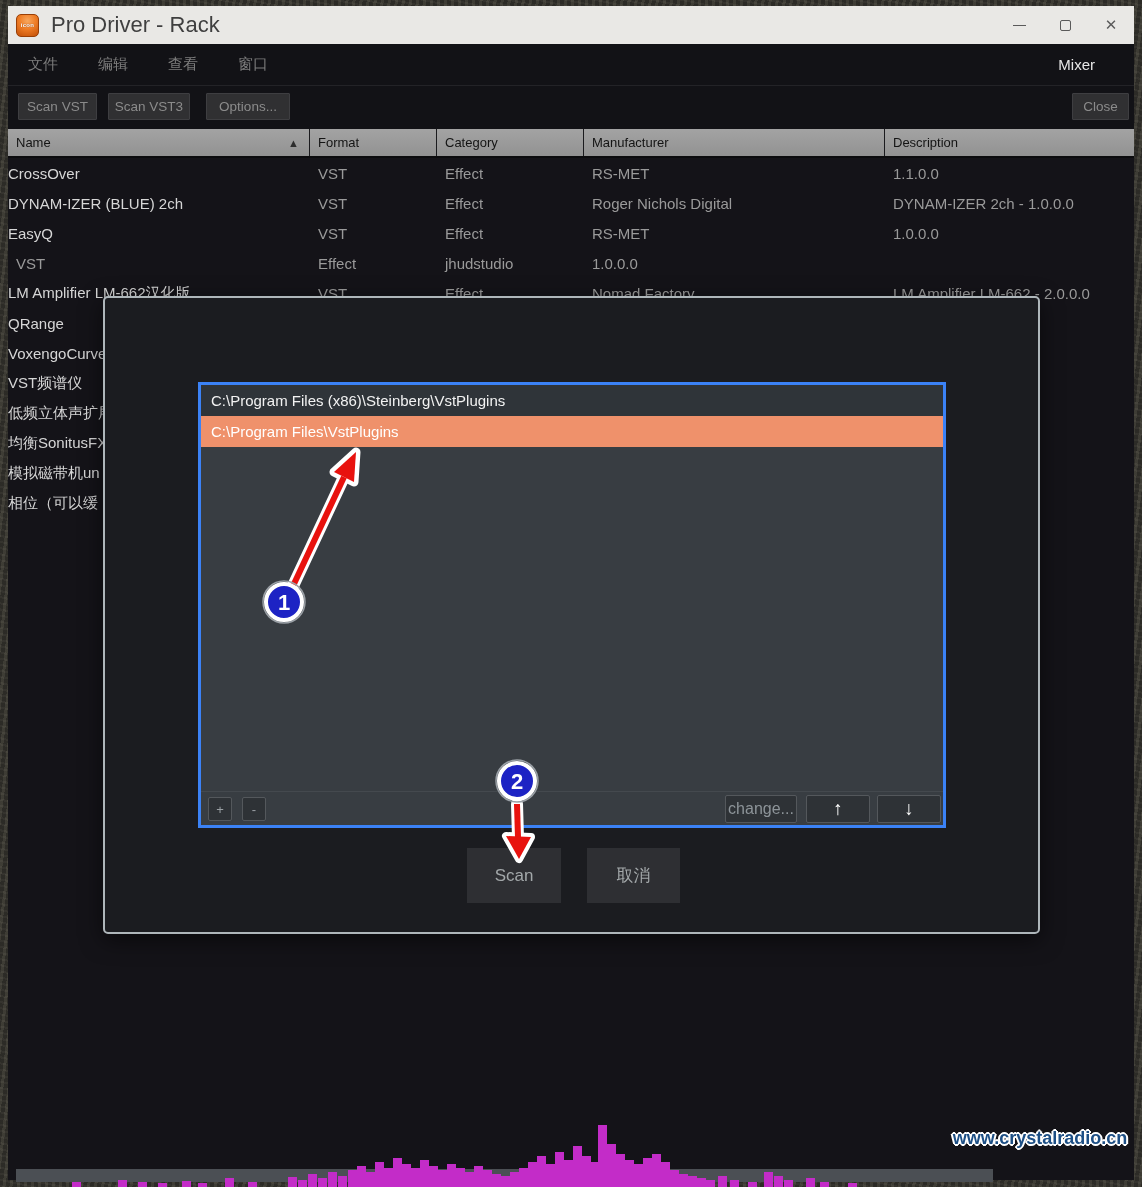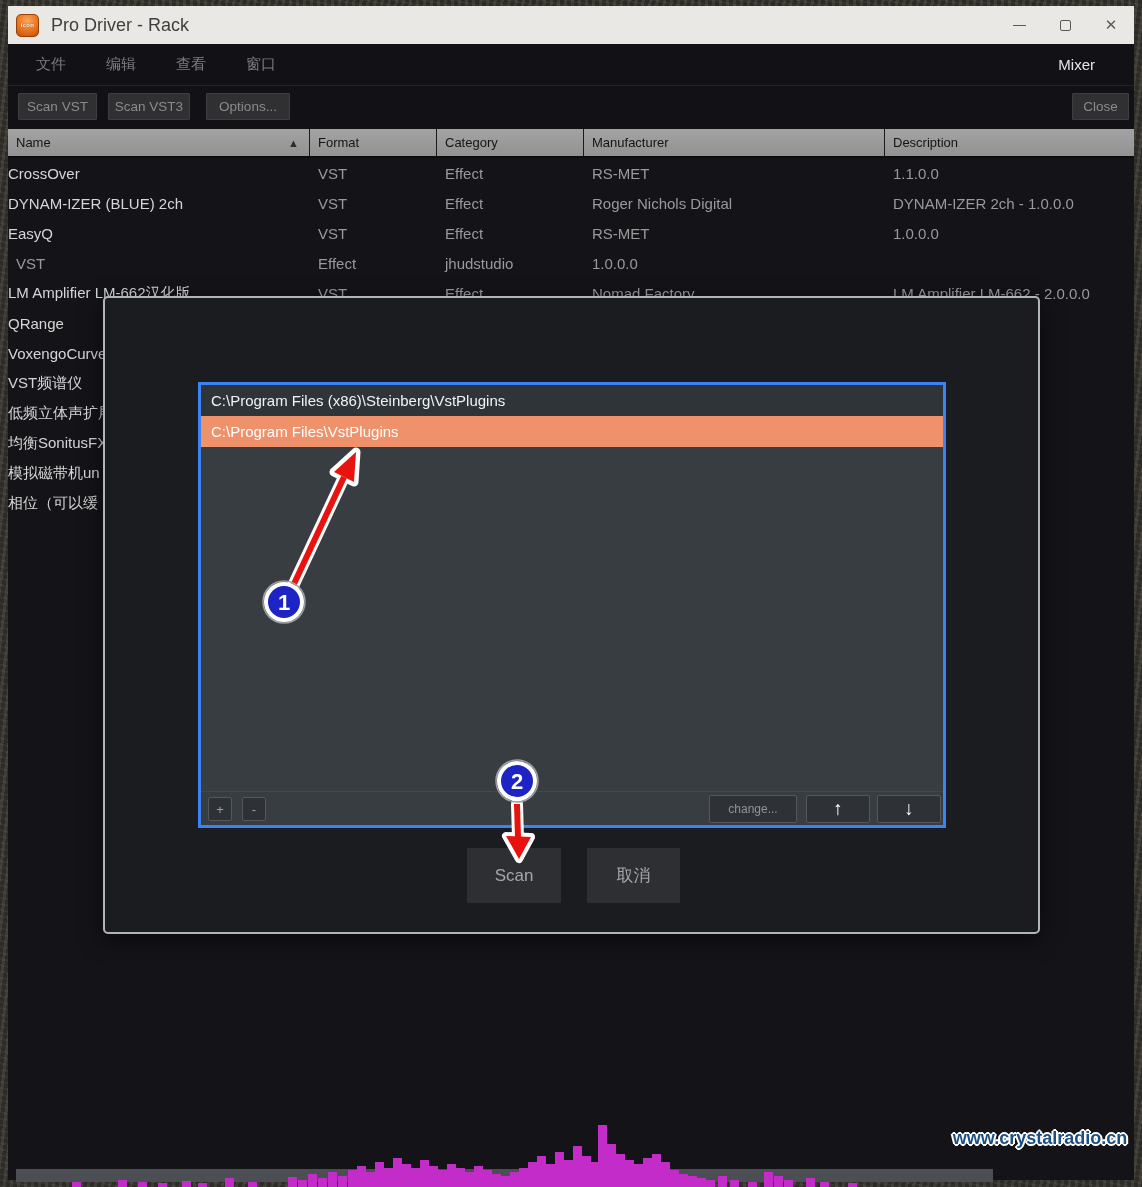--- a/index.html
+++ b/index.html
@@ -9,29 +9,29 @@
       repeating-linear-gradient(97deg, rgba(90,88,75,.25) 0 3px, rgba(20,20,18,.25) 3px 7px),
       repeating-linear-gradient(12deg, rgba(70,68,60,.3) 0 2px, rgba(30,30,26,.3) 2px 6px),
       #3e3c36;}
   
   #window{position:absolute;left:8px;top:6px;width:1126px;height:1174px;background:#141318;}
   .titlebar{position:absolute;left:0;top:0;width:100%;height:38px;background:#e9e8e5;display:flex;align-items:center;}
   .app-icon{width:23px;height:23px;margin-left:8px;border-radius:5px;
     background:radial-gradient(circle at 50% 28%,#f7a75e 0%,#ef7d26 45%,#c14f08 100%);
     border:1px solid #9a3f06;display:flex;align-items:center;justify-content:center;}
   .app-icon span{color:#fff;font-size:6px;font-weight:bold;letter-spacing:.3px;text-shadow:0 0 1px #7c3000;}
-  .titlebar .title{margin-left:12px;font-size:18px;color:#3f3f3f;}
+  .titlebar .title{margin-left:12px;font-size:22px;color:#3f3f3f;}
   .win-controls{position:absolute;right:0;top:0;height:38px;display:flex;align-items:center;}
   .wc{width:46px;height:38px;display:flex;align-items:center;justify-content:center;color:#5a5a5a;font-size:15px;cursor:default;}
   .wc .bar{width:13px;height:0;border-top:1.6px solid #5a5a5a;}
   .wc .box{width:11px;height:11px;border:1.6px solid #5a5a5a;border-radius:2px;}
   
   .menubar{position:absolute;left:0;top:38px;width:100%;height:41px;background:#121216;display:flex;align-items:center;}
   .menu-item{color:#7c7c7c;font-size:15px;margin-left:40px;}
-  .menu-item:first-child{margin-left:28px;}
+  .menu-item:first-child{margin-left:20px;}
   .menubar .right-label{position:absolute;right:39px;color:#e6e6e6;font-size:15px;}
   .toolbar{position:absolute;left:0;top:79px;width:100%;height:44px;background:#121216;border-top:1px solid #232327;}
   .tb-btn{position:absolute;top:7px;height:27px;background:#303032;border:1px solid #3e3e41;color:#8b8b8b;
     font-size:13.5px;display:flex;align-items:center;justify-content:center;border-radius:1px;}
   .tb-btn.b0{left:10px;width:79px;} .tb-btn.b1{left:100px;width:82px;} .tb-btn.b2{left:198px;width:84px;}
   .tb-btn.close-btn{left:auto;right:5px;width:57px;}
   
   .thead{position:absolute;left:0;top:123px;width:100%;height:29px;background:linear-gradient(#a3a3a3,#929292);
     display:grid;grid-template-columns:302px 127px 147px 301px auto;border-bottom:2px solid #0c0c0e;}
   .th{position:relative;display:flex;align-items:center;padding-left:8px;color:#141414;font-size:13px;border-right:1px solid #1b1b1e;}
@@ -55,21 +55,21 @@
   .dialog{position:absolute;left:103px;top:296px;width:937px;height:638px;background:#1b1c20;
     border:2px solid #aeb6ba;border-radius:5px;box-shadow:0 6px 22px rgba(0,0,0,.55);}
   .dialog-title{position:absolute;left:0;top:42px;width:100%;text-align:center;color:#e4e7e8;font-size:19px;}
   .folder-panel{position:absolute;left:93px;top:84px;width:748px;height:446px;background:#383d42;border:3px solid #3b82f6;}
   .folder-row{height:31px;display:flex;align-items:center;padding-left:10px;color:#f2f2f2;font-size:15px;background:#2f3439;white-space:nowrap;overflow:hidden;}
   .folder-row.selected{background:#ef916b;color:#fff;}
   .panel-footer{position:absolute;left:0;bottom:0;width:100%;height:34px;background:#383d42;border-top:1px solid #44494e;}
   .pf-btn{position:absolute;background:#2e3236;border:1px solid #54585c;color:#9aa0a4;display:flex;align-items:center;justify-content:center;border-radius:2px;font-size:13px;}
   .pf-add{left:7px;top:5px;width:24px;height:24px;}
   .pf-remove{left:41px;top:5px;width:24px;height:24px;}
-  .pf-change{right:146px;top:3px;width:88px;height:28px;color:#8d9499;font-size:12px;}
+  .pf-change{right:146px;top:3px;width:72px;height:28px;color:#8d9499;font-size:16px;}
   .pf-up{right:73px;top:3px;width:64px;height:28px;color:#fff;font-size:19px;font-weight:bold;}
   .pf-down{right:2px;top:3px;width:64px;height:28px;color:#fff;font-size:19px;font-weight:bold;}
   .dlg-btn{position:absolute;height:55px;background:#2e2f33;color:#a3a8aa;font-size:17px;display:flex;align-items:center;justify-content:center;}
   .dlg-scan{left:362px;top:550px;width:94px;}
   .dlg-cancel{left:482px;top:550px;width:93px;}
   
   .annot{position:absolute;left:0;top:0;width:1142px;height:1187px;pointer-events:none;}
 </style>
 </head>
 <body>

